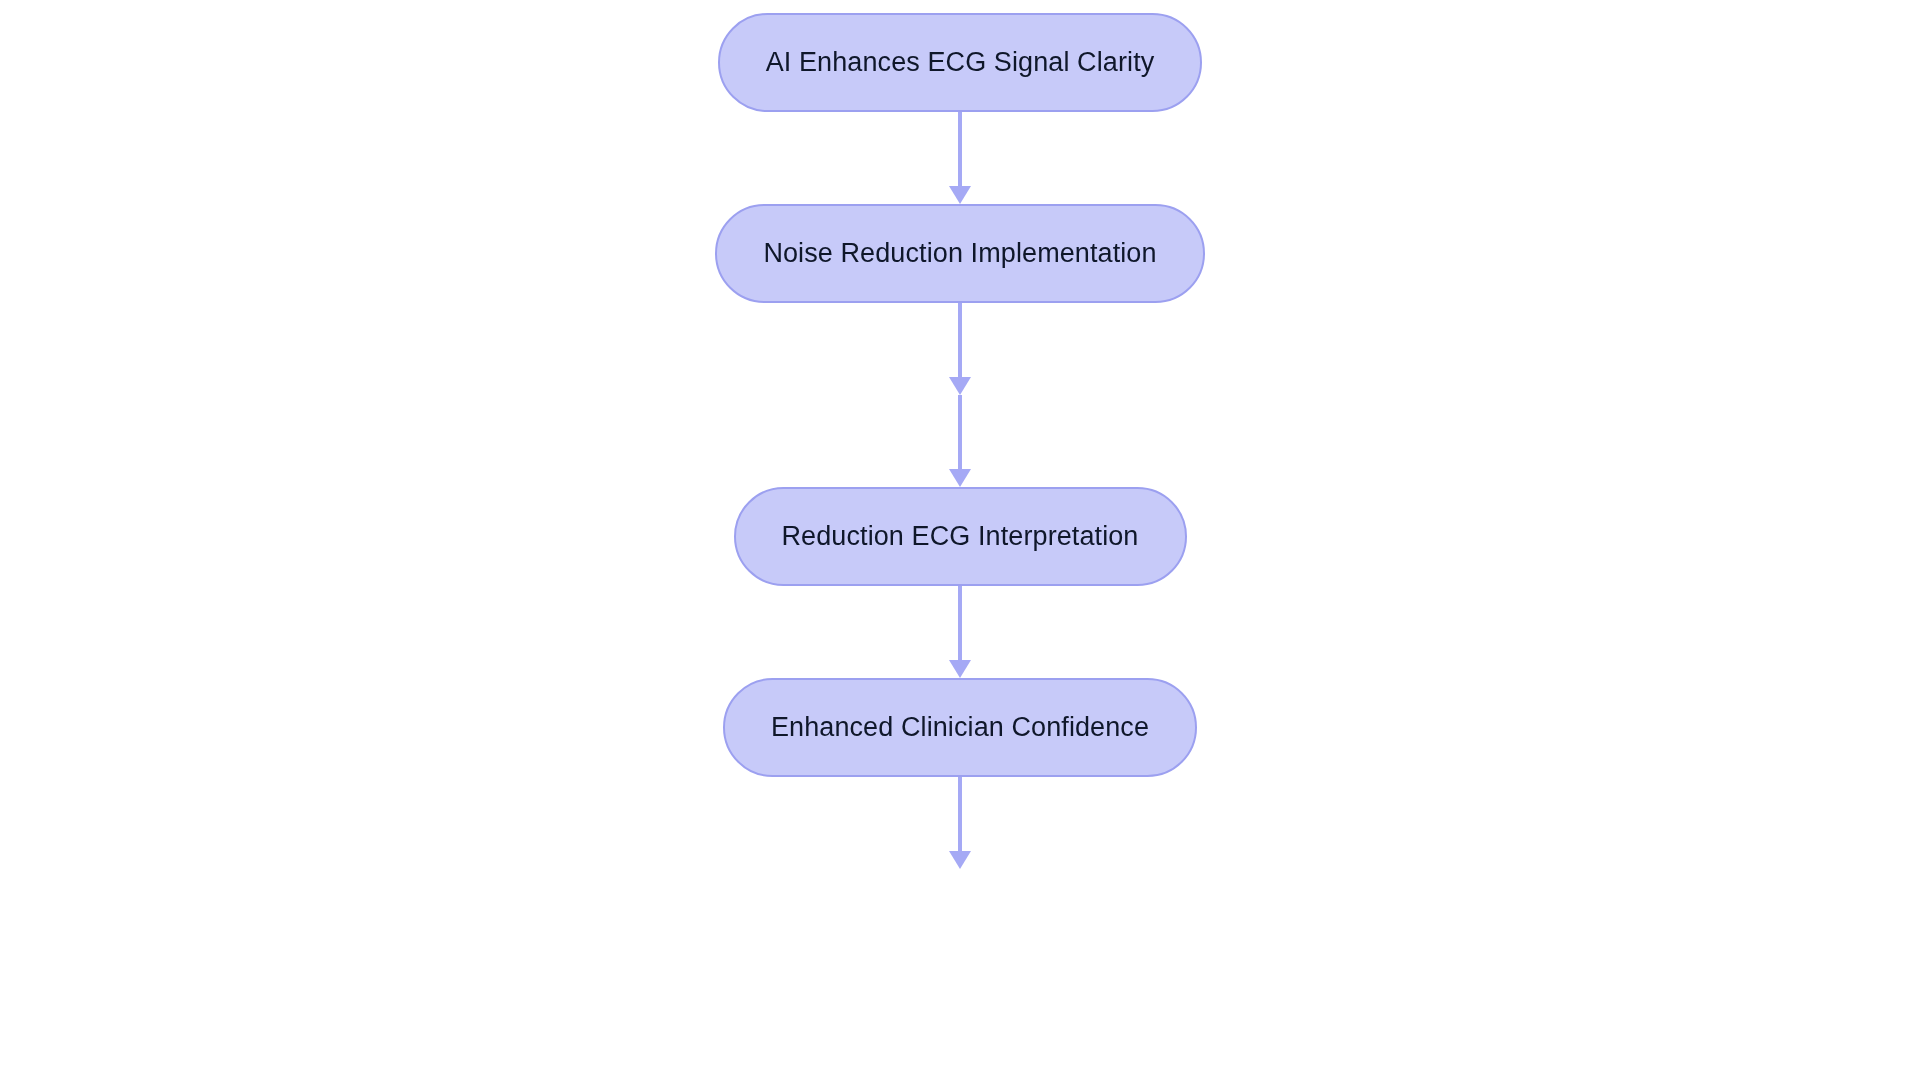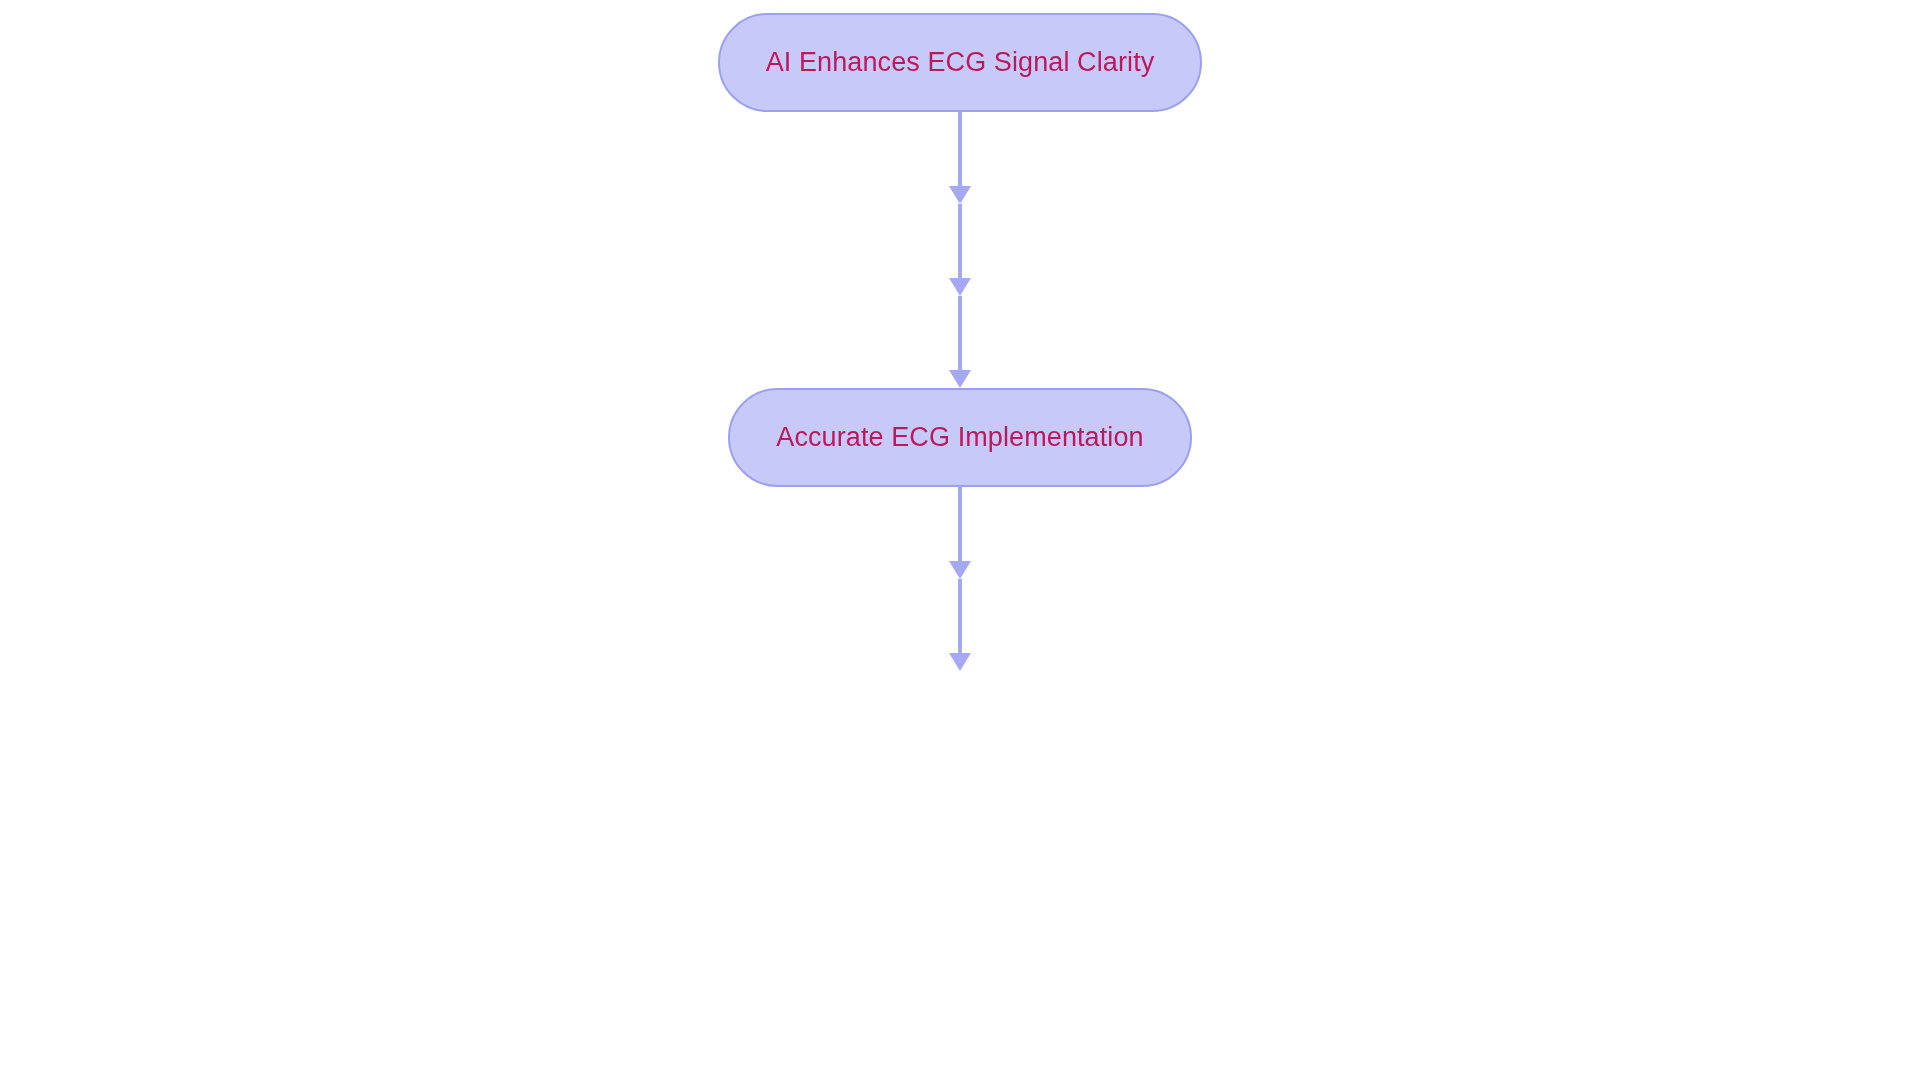--- a/index.html
+++ b/index.html
@@ -46,21 +46,21 @@
     border-radius: 52px;
     color: #2d2ddd;
     font-size: 27px;
     font-weight: 400;
     letter-spacing: 0.1px;
     white-space: nowrap;
     line-height: 1;
   }
   .flow-node .node-label {
     display: block;
-    color: #be185d;
+    color: #0f172a;
   }
 
   
   .flow-connector {
     position: relative;
     width: 24px;
     height: 92px;
     flex: 0 0 auto;
   }
   .flow-connector .conn-line {
@@ -95,41 +95,47 @@
 
     <div class="flow-node">
       <span class="node-label">AI Enhances ECG Signal Clarity</span>
     </div>
 
     <div class="flow-connector">
       <div class="conn-line"></div>
       <div class="conn-arrowhead"></div>
     </div>
 
+    <div class="flow-node">
+      <span class="node-label">Noise Reduction Implementation</span>
+    </div>
 
     <div class="flow-connector">
       <div class="conn-line"></div>
       <div class="conn-arrowhead"></div>
     </div>
 
 
     <div class="flow-connector">
       <div class="conn-line"></div>
       <div class="conn-arrowhead"></div>
     </div>
 
     <div class="flow-node">
-      <span class="node-label">Accurate ECG Implementation</span>
+      <span class="node-label">Reduction ECG Interpretation</span>
     </div>
 
     <div class="flow-connector">
       <div class="conn-line"></div>
       <div class="conn-arrowhead"></div>
     </div>
 
+    <div class="flow-node">
+      <span class="node-label">Enhanced Clinician Confidence</span>
+    </div>
 
     <div class="flow-connector">
       <div class="conn-line"></div>
       <div class="conn-arrowhead"></div>
     </div>
 
 
   </div>
 </div>
 

